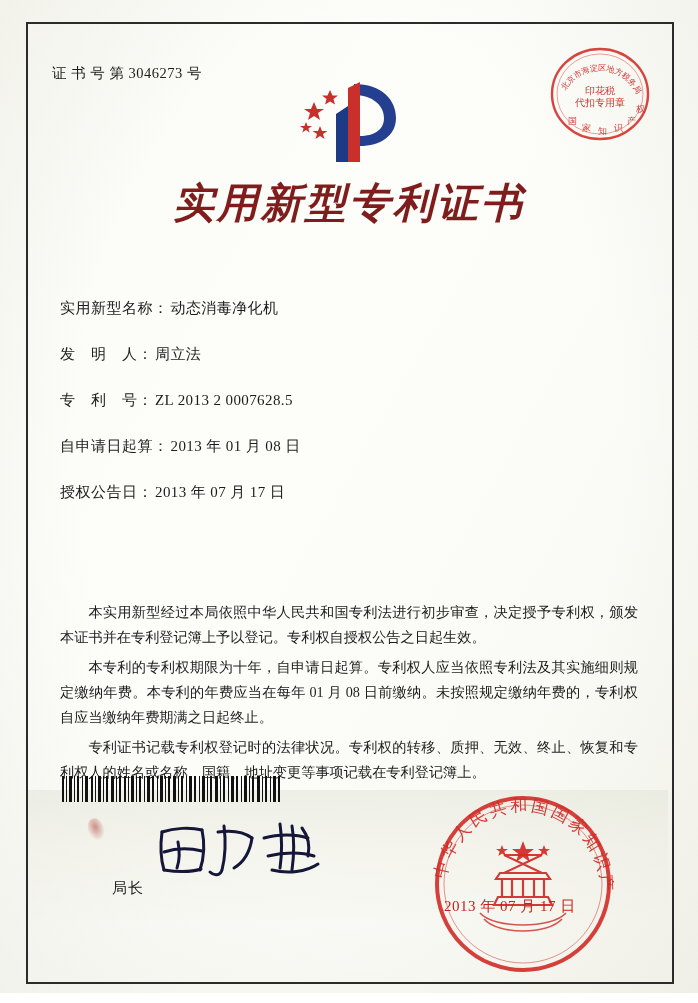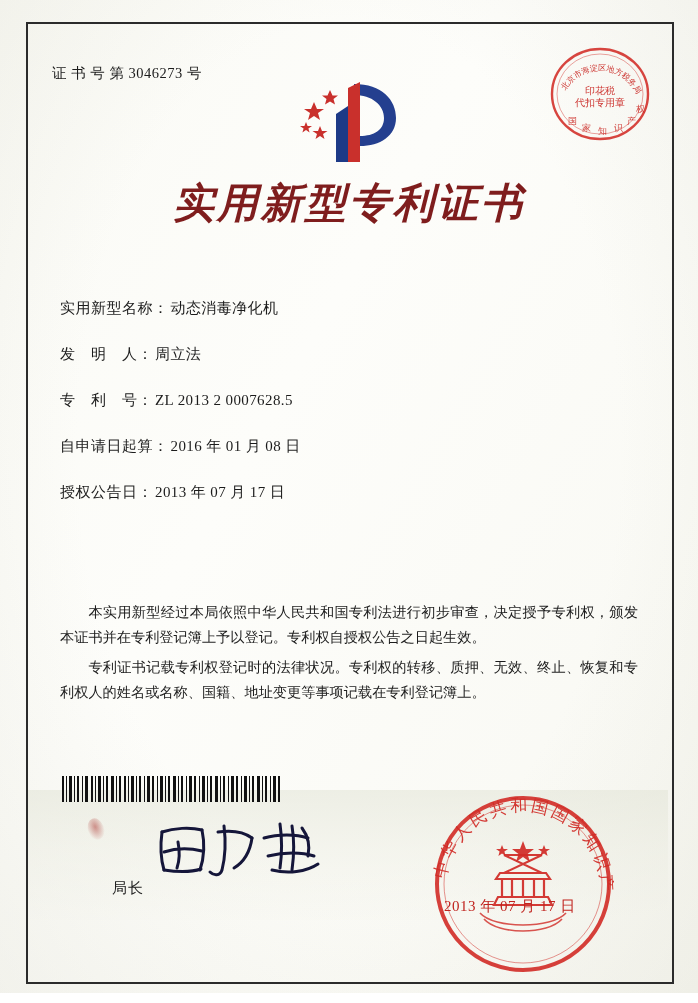--- a/index.html
+++ b/index.html
@@ -242,30 +242,31 @@
     <div class="field-row">
       <span class="field-label">发　明　人：</span>
       <span class="field-value">周立法</span>
     </div>
     <div class="field-row">
       <span class="field-label">专　利　号：</span>
       <span class="field-value">ZL 2013 2 0007628.5</span>
     </div>
     <div class="field-row">
       <span class="field-label">自申请日起算：</span>
-      <span class="field-value">2016 年 01 月 08 日</span>
+      <span class="field-value">2013 年 01 月 08 日</span>
     </div>
     <div class="field-row">
       <span class="field-label">授权公告日：</span>
       <span class="field-value">2013 年 07 月 17 日</span>
     </div>
   </div>
 
   <div class="body-text">
     <p>本实用新型经过本局依照中华人民共和国专利法进行初步审查，决定授予专利权，颁发本证书并在专利登记簿上予以登记。专利权自授权公告之日起生效。</p>
+    <p>本专利的专利权期限为十年，自申请日起算。专利权人应当依照专利法及其实施细则规定缴纳年费。本专利的年费应当在每年 01 月 08 日前缴纳。未按照规定缴纳年费的，专利权自应当缴纳年费期满之日起终止。</p>
     <p>专利证书记载专利权登记时的法律状况。专利权的转移、质押、无效、终止、恢复和专利权人的姓名或名称、国籍、地址变更等事项记载在专利登记簿上。</p>
   </div>
 
   <div class="sig-band"></div>
   <div class="stain"></div>
 
   <div class="barcode">
     <svg viewBox="0 0 218 26" width="218" height="26" preserveAspectRatio="none">
       <g fill="#111">
         <rect x="0" y="0" width="2" height="26"></rect>

